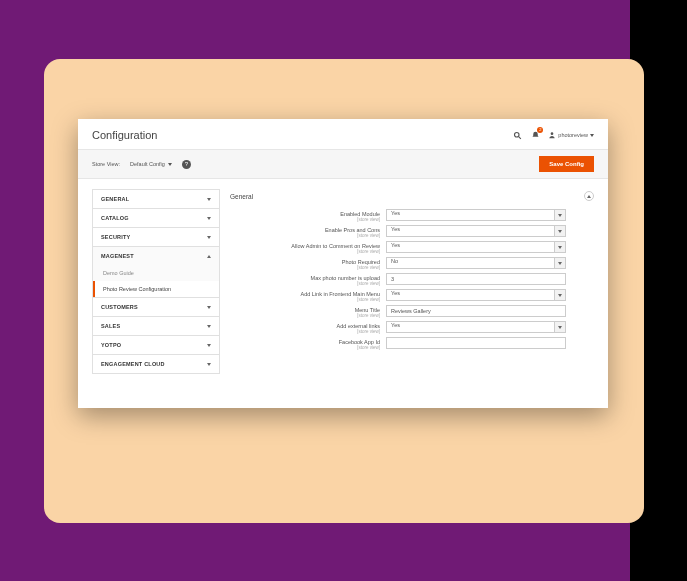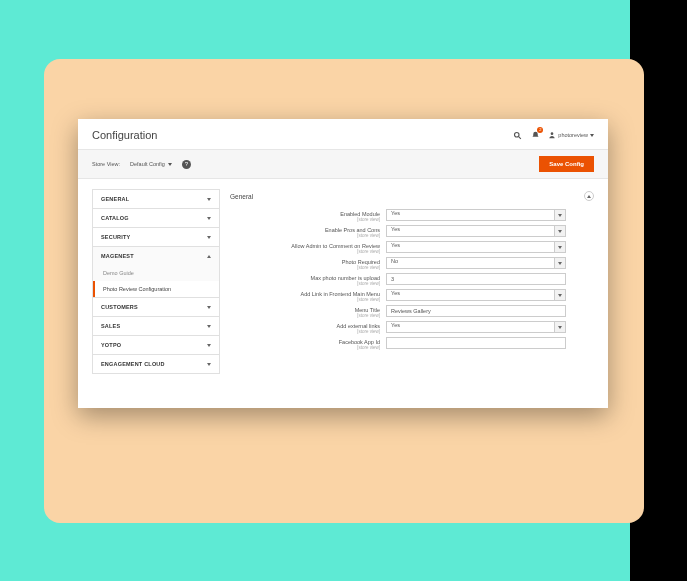--- a/index.html
+++ b/index.html
@@ -1,17 +1,17 @@
 <!DOCTYPE html>
 <html><head>
 <meta charset="utf-8">
 <style>
   * { box-sizing: border-box; margin: 0; padding: 0; }
   body { background: #000; font-family: Arial, Helvetica, sans-serif; }
-  .stage { width: 630px; height: 581px; position: relative; background: #5eead4; }
+  .stage { width: 630px; height: 581px; position: relative; background: #701a75; }
   .peach {
     position: absolute; left: 44px; top: 59px; width: 600px; height: 464px;
     background: #fad4a6; border-radius: 16px;
   }
   .panel {
     position: absolute; left: 78px; top: 119px; width: 530px; height: 289px;
     background: #fff;
     box-shadow: 0 8px 24px rgba(0,0,0,0.35);
     overflow: hidden;
     font-size: 6px;

